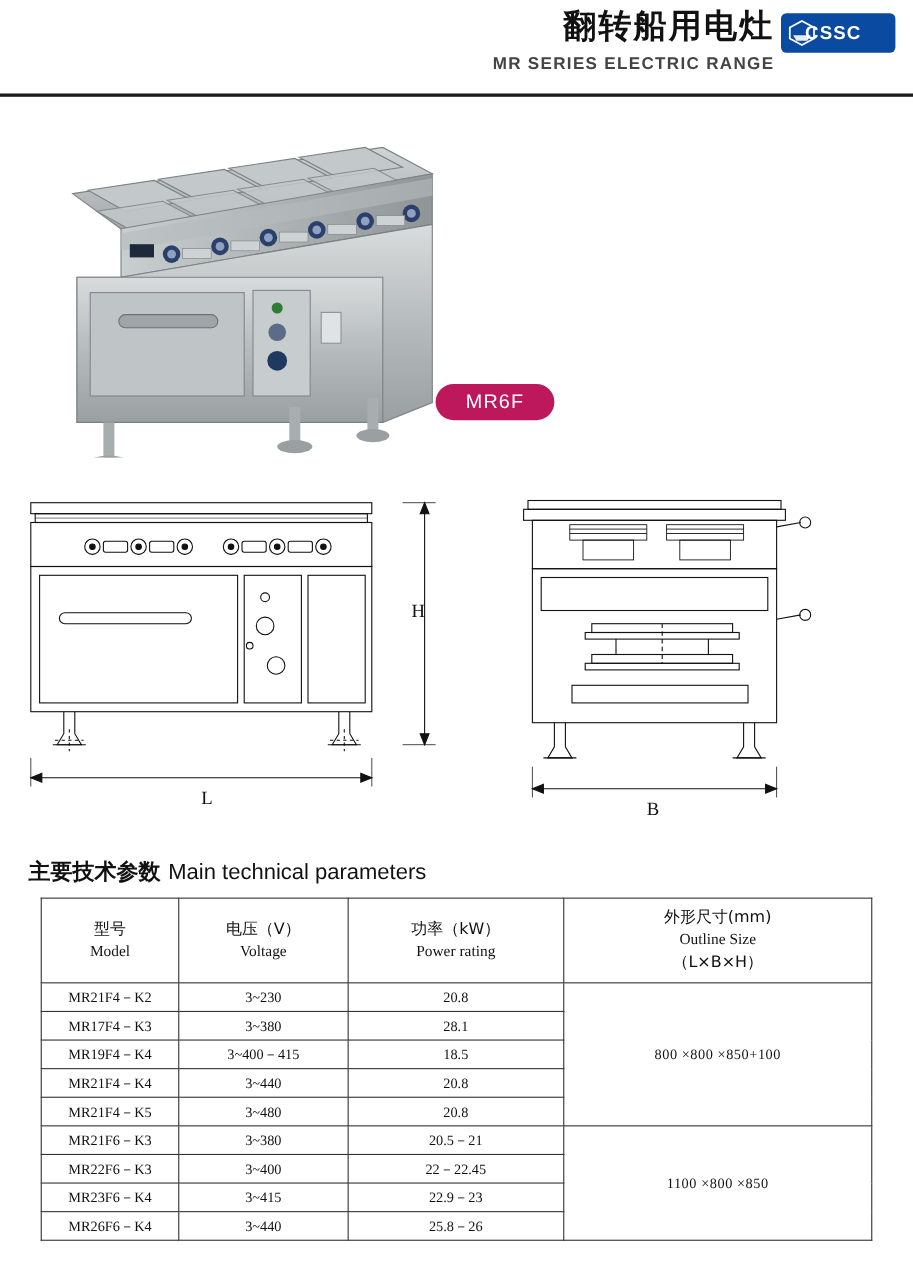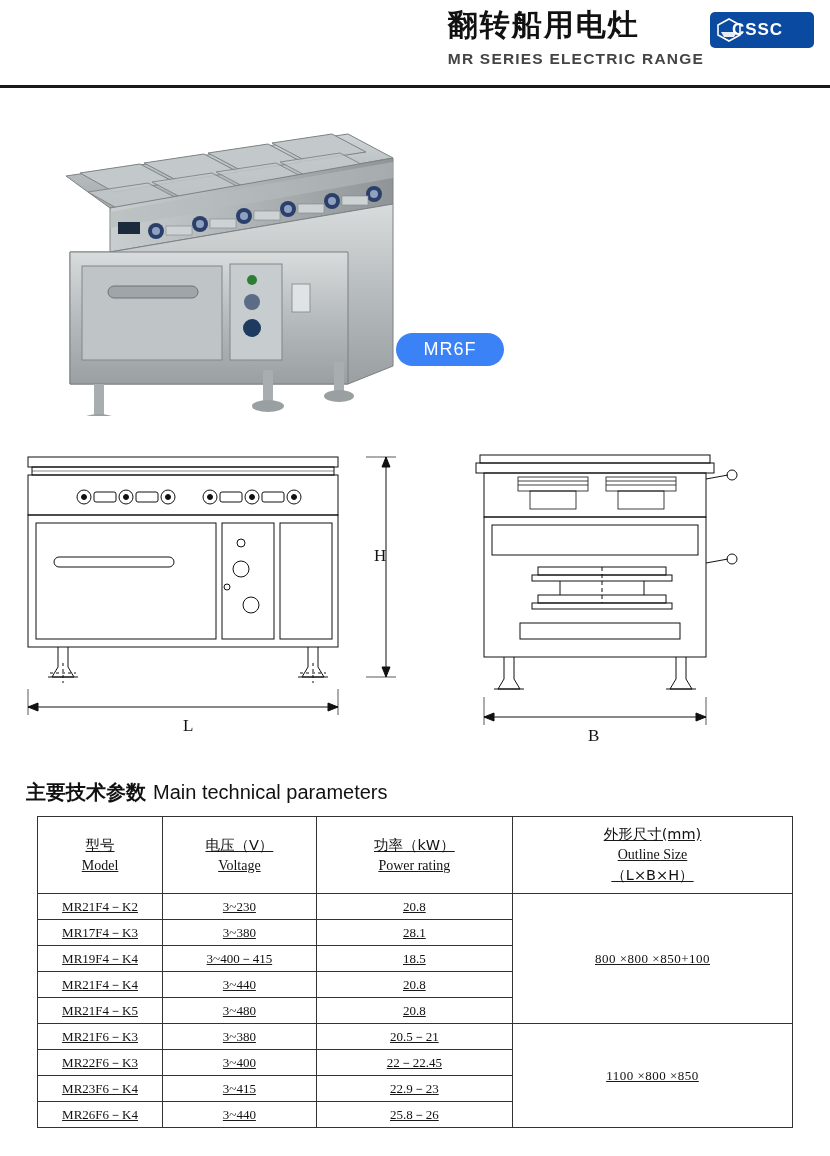--- a/index.html
+++ b/index.html
@@ -17,21 +17,21 @@
   .header {
     position: relative;
     height: 88px;
     border-bottom: 3px solid #1a1a1a;
     padding: 0 18px;
   }
   .header-titles {
     position: absolute;
     right: 126px;
     top: 8px;
-    text-align: left;
+    text-align: right;
   }
   .title-cn {
     font-family: "DejaVu Sans", sans-serif;
     font-size: 30px;
     font-weight: bold;
     letter-spacing: 2px;
     color: #111;
     line-height: 1.15;
   }
   .title-en {
@@ -75,24 +75,24 @@
   .photo {
     position: absolute;
     left: 48px;
     top: 28px;
     width: 350px;
     height: 300px;
   }
   .badge {
     position: absolute;
     left: 396px;
-    top: 245px;
+    top: 261px;
     width: 108px;
     height: 33px;
-    background: #3b82f6;
+    background: #be185d;
     border-radius: 17px;
     color: #fff;
     font-size: 18px;
     letter-spacing: 1px;
     display: flex;
     align-items: center;
     justify-content: center;
   }
 
   
@@ -114,21 +114,20 @@
   .params-heading .en {
     font-family: "Liberation Sans", sans-serif;
     font-weight: normal;
   }
 
   table.params {
     width: 756px;
     margin: 0 auto;
     border-collapse: collapse;
     font-family: "Liberation Serif", serif;
-    text-decoration: underline;
   }
   table.params th, table.params td {
     border: 1px solid #333;
     text-align: center;
     color: #111;
   }
   table.params thead th {
     padding: 7px 4px;
     font-weight: normal;
     font-size: 14px;

